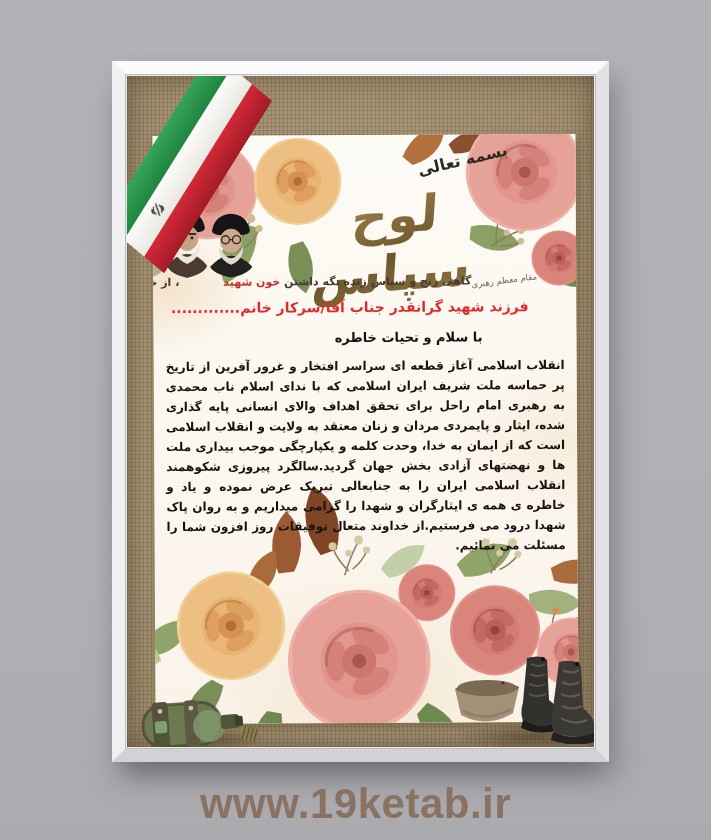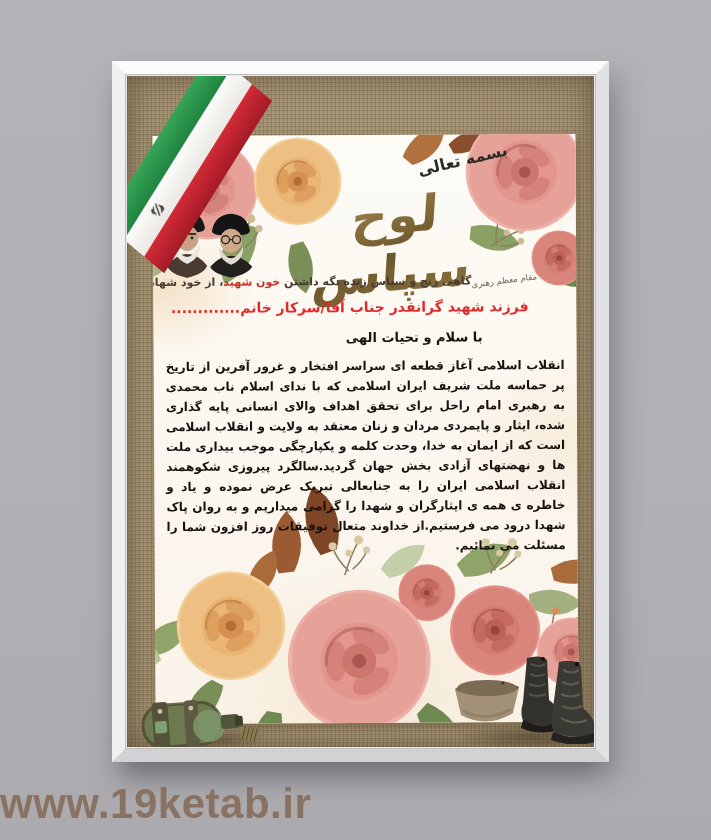--- a/index.html
+++ b/index.html
@@ -33,21 +33,21 @@
   
   .bismillah{position:absolute;left:230px;top:16px;width:160px;text-align:center;
     font-size:16px;font-weight:bold;color:#2c2a27;transform:rotate(-13deg);}
   .louh{position:absolute;left:120px;top:52px;width:240px;text-align:center;
     font-size:50px;font-weight:bold;letter-spacing:-2px;transform:skewX(-8deg) rotate(-4deg);
     color:#7b6336;background:linear-gradient(160deg,#a98d54 10%,#6d572c 55%,#8d7440 90%);
     -webkit-background-clip:text;background-clip:text;-webkit-text-fill-color:transparent;}
   .quote-row{position:absolute;left:12px;right:11px;top:134px;height:24px;direction:rtl;
     display:flex;align-items:center;}
   .quote{font-size:11px;font-weight:bold;color:#463931;white-space:nowrap;}
-  .quote .hl{color:#c2322d;}
+  .quote .hl{color:#c2322d;margin-left:44px;}
   .attrib{margin-right:28px;font-size:8.5px;color:#6e6052;transform:rotate(-7deg);white-space:nowrap;}
   .recipient{position:absolute;left:0;right:30px;top:164px;text-align:center;direction:rtl;
     font-size:14px;font-weight:bold;color:#e22a2c;letter-spacing:.2px;}
   .salutation{position:absolute;right:94px;top:195px;direction:rtl;
     font-size:13px;font-weight:bold;color:#17120e;}
   .bodytext{position:absolute;left:12px;right:12px;top:221px;direction:rtl;
     text-align:justify;font-size:12px;line-height:20px;font-weight:bold;color:#18120e;}
   
   .portraits{position:absolute;left:8px;top:66px;width:106px;height:76px;}
   .portraits svg{position:absolute;bottom:0;}
@@ -65,21 +65,21 @@
   .emblem{position:absolute;left:24%;top:50%;width:15px;height:15px;margin:-8px 0 0 -8px;
     transform:rotate(38deg);}
   
   .militaria{position:absolute;z-index:4;}
   .m-canteen{left:12px;top:623px;}
   .m-helmet{left:324px;top:595px;}
   .m-boots{left:386px;top:576px;}
   .shadow-blob{position:absolute;background:radial-gradient(closest-side,rgba(35,25,10,.4),rgba(35,25,10,0));
     border-radius:50%;z-index:3;}
   
-  .watermark{position:absolute;left:0;right:0;top:780px;
+  .watermark{position:absolute;left:0;right:0;top:780px;text-align:center;
     font-family:"Liberation Sans",sans-serif;font-size:42px;font-weight:bold;
     color:#8a7263;letter-spacing:.5px;}
 </style>
 </head>
 <body>
 
 <div class="stage">
 
   <div class="frame">
     <div class="liner">
@@ -208,21 +208,21 @@
           <div class="louh">لوح سپاس</div>
 
           <div class="quote-row">
             <span class="attrib">مقام معظم رهبری</span>
             <span class="quote" style="margin-right:auto">
               <span>گاهی رنج و سپاس زنده نگه داشتن </span><span class="hl">خون شهید</span><span>، از خود شهادت کمتر نیست</span>
             </span>
           </div>
 
           <div class="recipient">فرزند شهید گرانقدر جناب آقا/سرکار خانم.............</div>
-          <div class="salutation">با سلام و تحیات الهی</div>
+          <div class="salutation">با سلام و تحیات خاطره</div>
           <div class="bodytext">انقلاب اسلامی آغاز قطعه ای سراسر افتخار و غرور آفرین از تاریخ پر حماسه ملت شریف ایران اسلامی که با ندای اسلام ناب  محمدی به رهبری امام راحل برای تحقق اهداف والای انسانی پایه گذاری شده، ایثار و پایمردی مردان و زنان معتقد به ولایت و انقلاب اسلامی است که از ایمان به خدا، وحدت کلمه و یکپارچگی موجب بیداری ملت ها و نهضتهای آزادی بخش جهان گردید.سالگرد پیروزی شکوهمند انقلاب اسلامی ایران را به جنابعالی  تبریک عرض نموده و یاد و خاطره ی همه ی ایثارگران و شهدا  را گرامی میداریم  و به روان پاک شهدا  درود می فرستیم.از خداوند متعال توفیقات روز افزون شما را مسئلت می نمائیم.</div>
         </div>
 
         <div class="shadow-blob" style="left:18px;top:652px;width:120px;height:22px"></div>
         <div class="shadow-blob" style="left:330px;top:648px;width:150px;height:26px"></div>
 
         <svg class="militaria m-canteen" width="122" height="52" viewBox="0 0 122 52">
           <g transform="rotate(-4 55 26)">
             <rect x="4" y="4" width="78" height="42" rx="20" fill="#6d7a4f"></rect>
             <rect x="4" y="4" width="78" height="42" rx="20" fill="none" stroke="#4c4a36" stroke-width="3" opacity=".8"></rect>

